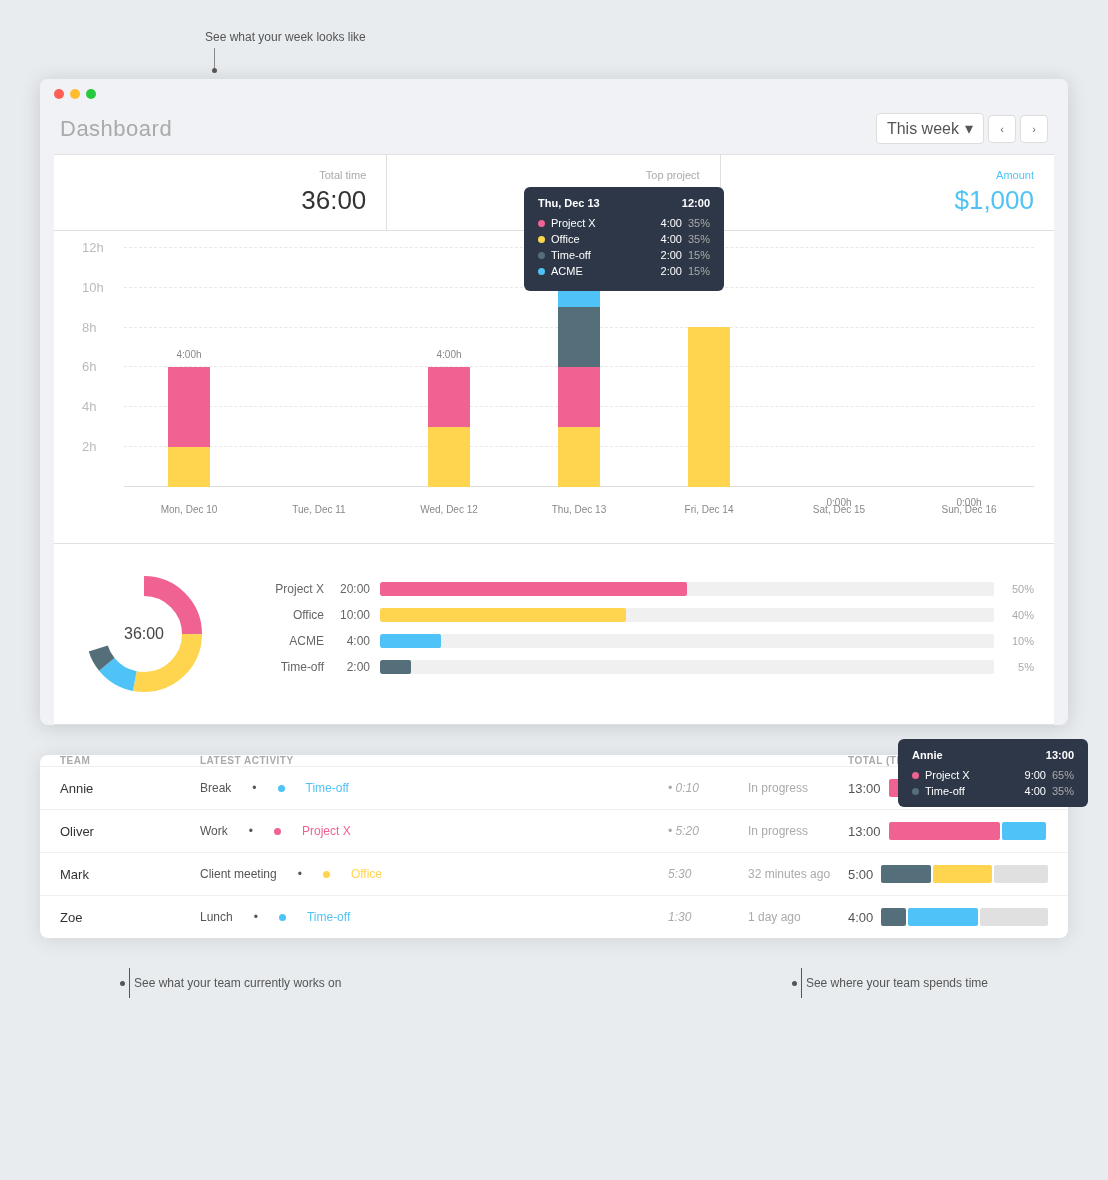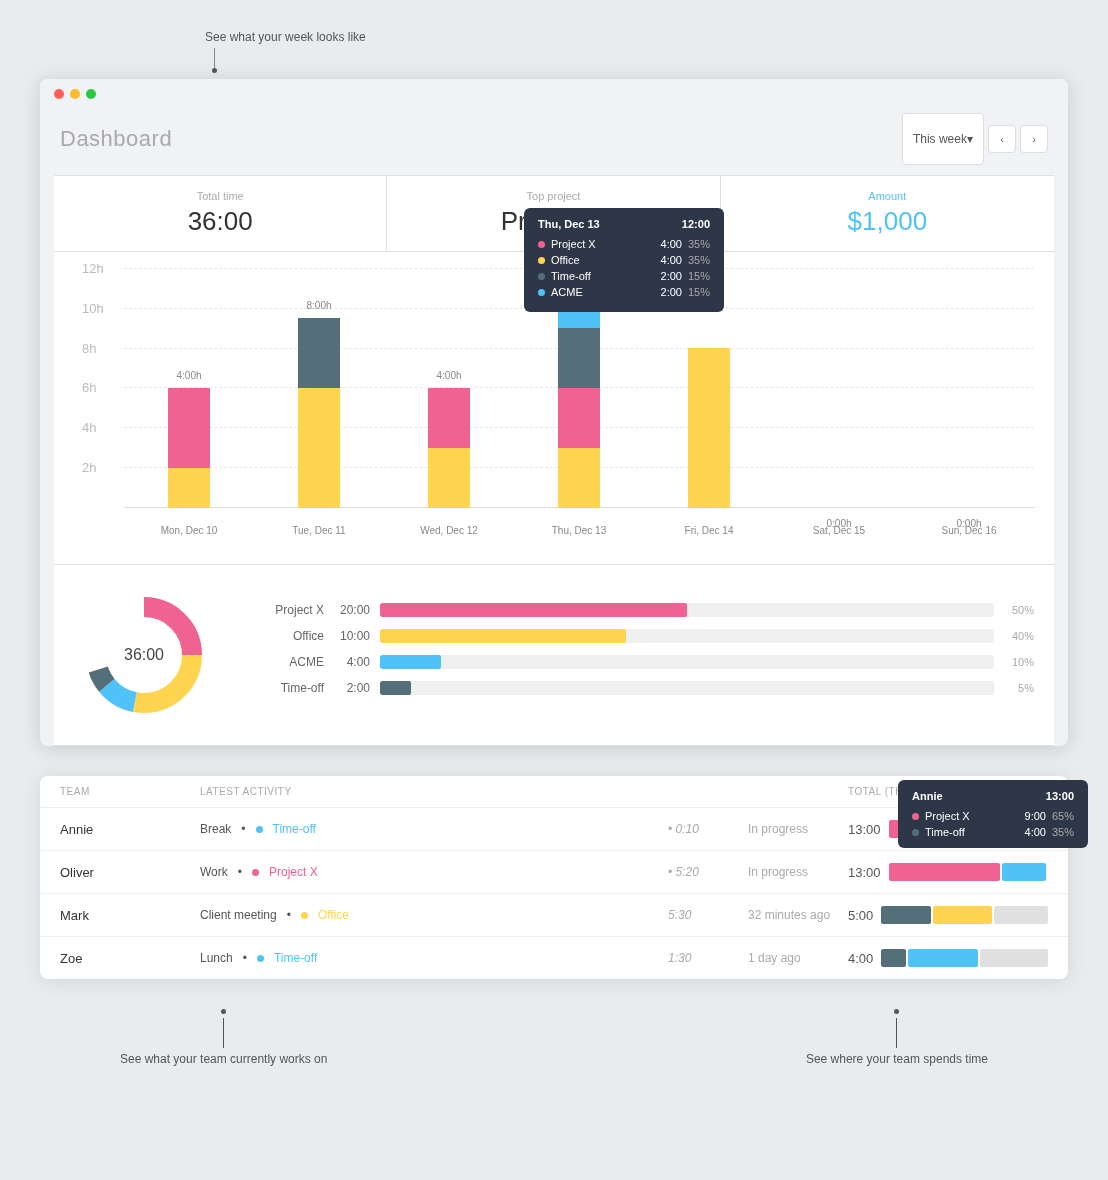--- a/index.html
+++ b/index.html
@@ -50,26 +50,26 @@
     }
     .header-controls {
       display: flex;
       align-items: center;
       gap: 4px;
     }
     .week-selector {
       background: white;
       border: 1px solid #ddd;
       border-radius: 4px;
-      padding: 18px 10px;
-      font-size: 12px;
+      padding: 5px 10px;
+      font-size: 16px;
       color: #555;
       display: flex;
       align-items: center;
-      gap: 0;
+      gap: 6px;
       cursor: pointer;
     }
     .nav-btn {
       background: white;
       border: 1px solid #ddd;
       border-radius: 4px;
       width: 28px;
       height: 28px;
       display: flex;
       align-items: center;
@@ -83,21 +83,21 @@
     .stats-bar {
       display: grid;
       grid-template-columns: 1fr 1fr 1fr;
       border-top: 1px solid #e0e0e0;
       border-bottom: 1px solid #e0e0e0;
       background: white;
       margin: 0 14px;
     }
     .stat-item {
       padding: 14px 20px;
-      text-align: center;
+      text-align: right;
       border-right: 1px solid #e0e0e0;
     }
     .stat-item:last-child { border-right: none; }
     .stat-label {
       font-size: 11px;
       color: #aaa;
       margin-bottom: 4px;
     }
     .stat-value {
       font-size: 26px;
@@ -290,44 +290,45 @@
     .team-section {
       background: white;
       border-radius: 8px;
       box-shadow: 0 2px 20px rgba(0,0,0,0.1);
       margin-bottom: 20px;
       overflow: visible;
     }
     .team-header {
       display: grid;
       grid-template-columns: 140px 1fr 80px 100px 200px;
-      padding: 10px 20px;
+      padding: 0 20px;
       border-bottom: 1px solid #eee;
       font-size: 10px;
       color: #aaa;
       text-transform: uppercase;
       letter-spacing: 0.5px;
+      font-weight: bold;
     }
     .team-row {
       display: grid;
       grid-template-columns: 140px 1fr 80px 100px 200px;
       padding: 12px 20px;
       border-bottom: 1px solid #f0f0f0;
       align-items: center;
     }
     .team-row:last-child { border-bottom: none; }
     .team-name {
       font-size: 13px;
       font-weight: 500;
       color: #333;
     }
     .activity-cell {
       display: flex;
       align-items: center;
-      gap: 10px;
+      gap: 21px;
       font-size: 12px;
       color: #555;
     }
     .activity-dot {
       width: 7px; height: 7px;
       border-radius: 50%;
     }
     .activity-project {
       font-weight: 500;
     }
@@ -355,21 +356,20 @@
       border-radius: 2px;
     }
     .bottom-annotations {
       display: flex;
       justify-content: space-between;
       padding: 10px 80px;
       margin-top: 10px;
     }
     .bottom-ann-item {
       display: flex;
-      flex-direction: column;
       align-items: center;
       gap: 4px;
       font-size: 12px;
       color: #555;
     }
     .ann-line-up {
       width: 1px;
       height: 30px;
       background: #555;
     }
@@ -456,25 +456,20 @@
         <div class="bar-group">
           <div class="bar-stack" style="height:120px; position:relative;">
             <span class="bar-total-label">4:00h</span>
             <div class="bar-segment" style="background:#ffd54f; height:40px;"></div>
             <div class="bar-segment" style="background:#f06292; height:80px;"></div>
           </div>
           <span class="bar-day-label">Mon, Dec 10</span>
         </div>
 
         <div class="bar-group">
-          <div class="bar-stack" style="height:190px; position:relative;">
-            <span class="bar-total-label">8:00h</span>
-            <div class="bar-segment" style="background:#ffd54f; height:120px;"></div>
-            <div class="bar-segment" style="background:#546e7a; height:70px;"></div>
-          </div>
           <span class="bar-day-label">Tue, Dec 11</span>
         </div>
 
         <div class="bar-group">
           <div class="bar-stack" style="height:120px; position:relative;">
             <span class="bar-total-label">4:00h</span>
             <div class="bar-segment" style="background:#ffd54f; height:60px;"></div>
             <div class="bar-segment" style="background:#f06292; height:60px;"></div>
           </div>
           <span class="bar-day-label">Wed, Dec 12</span>

